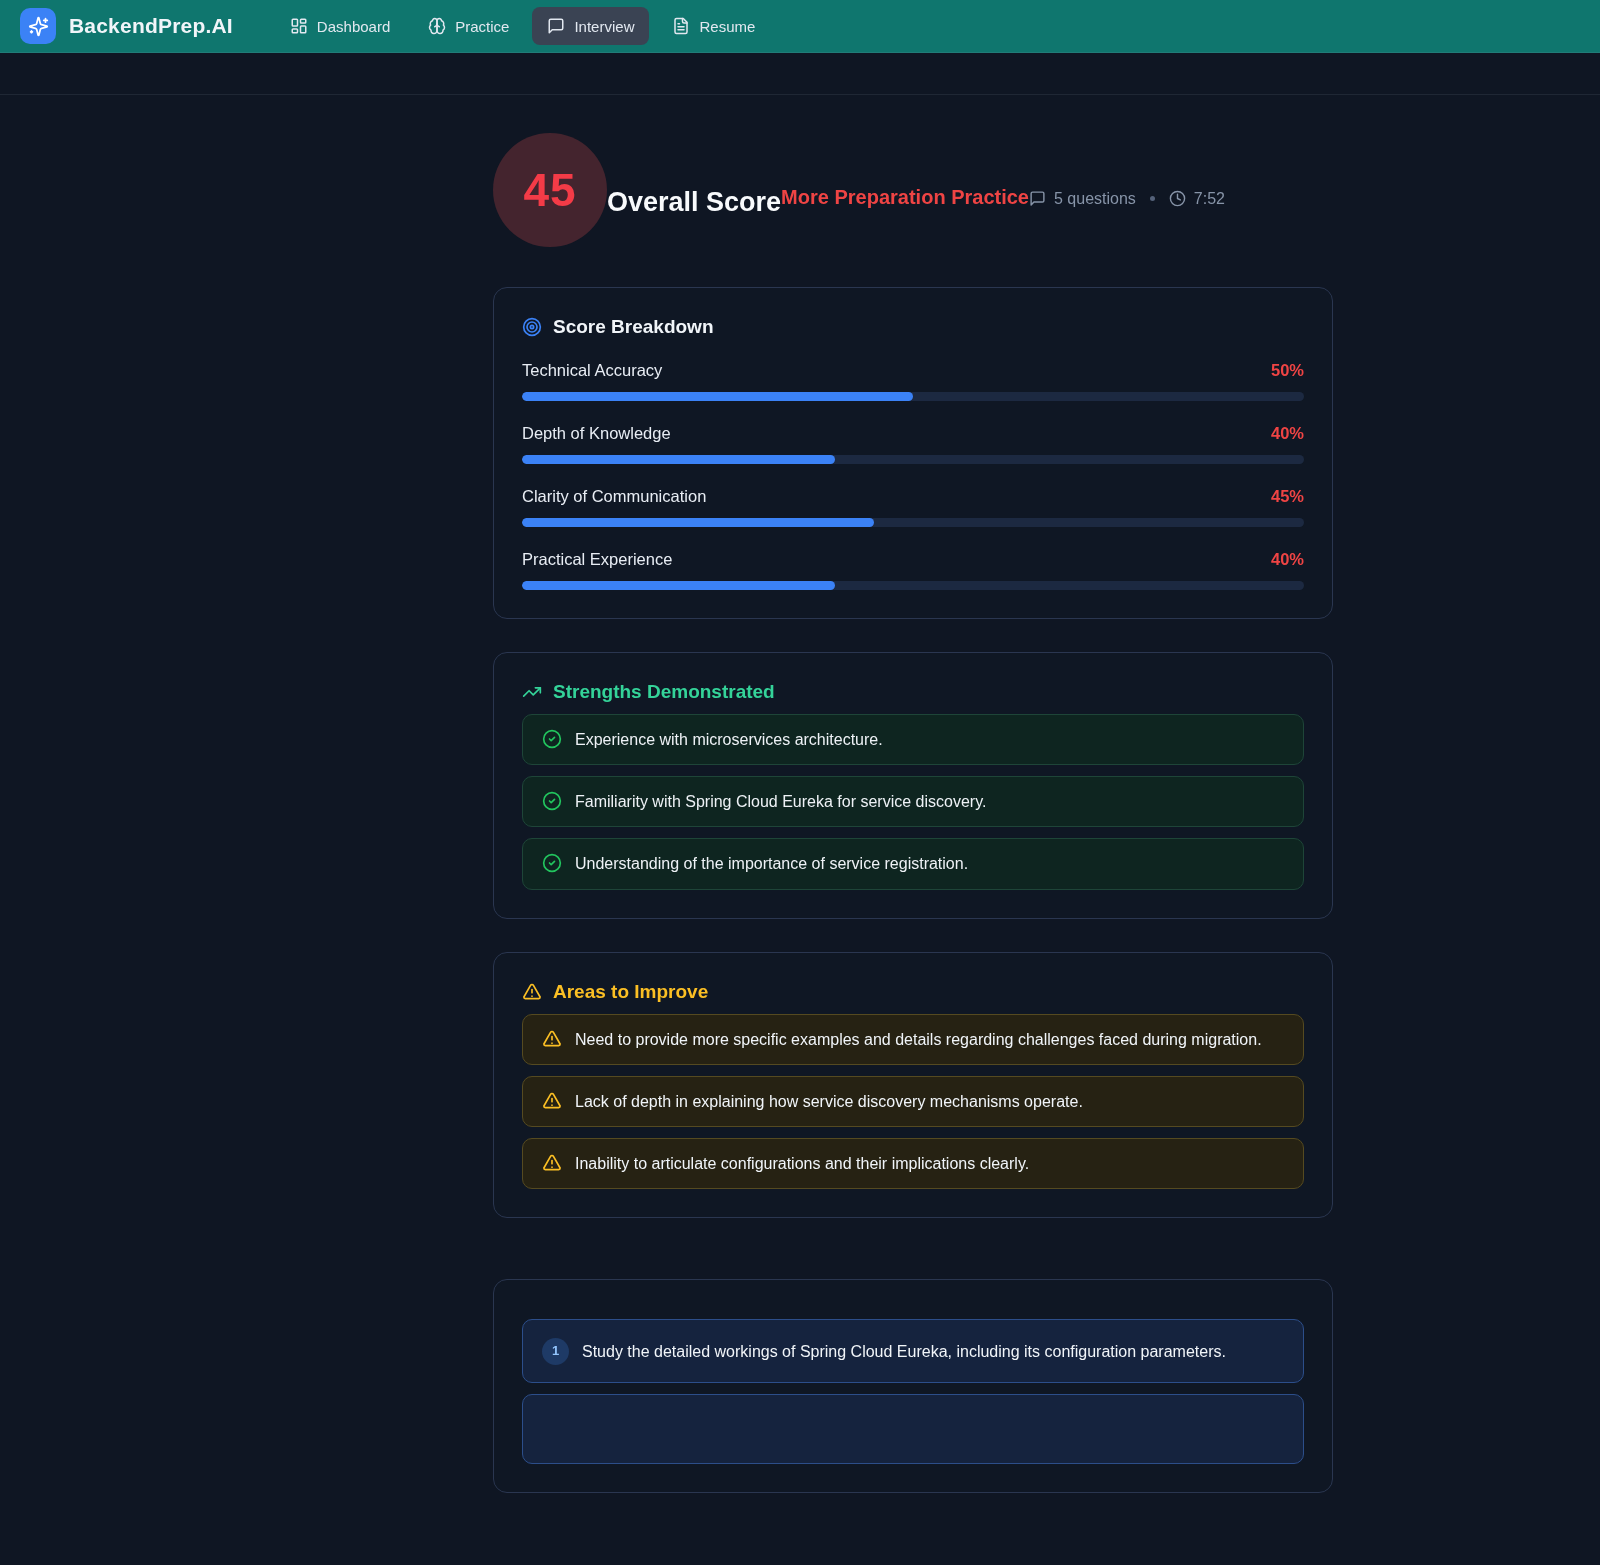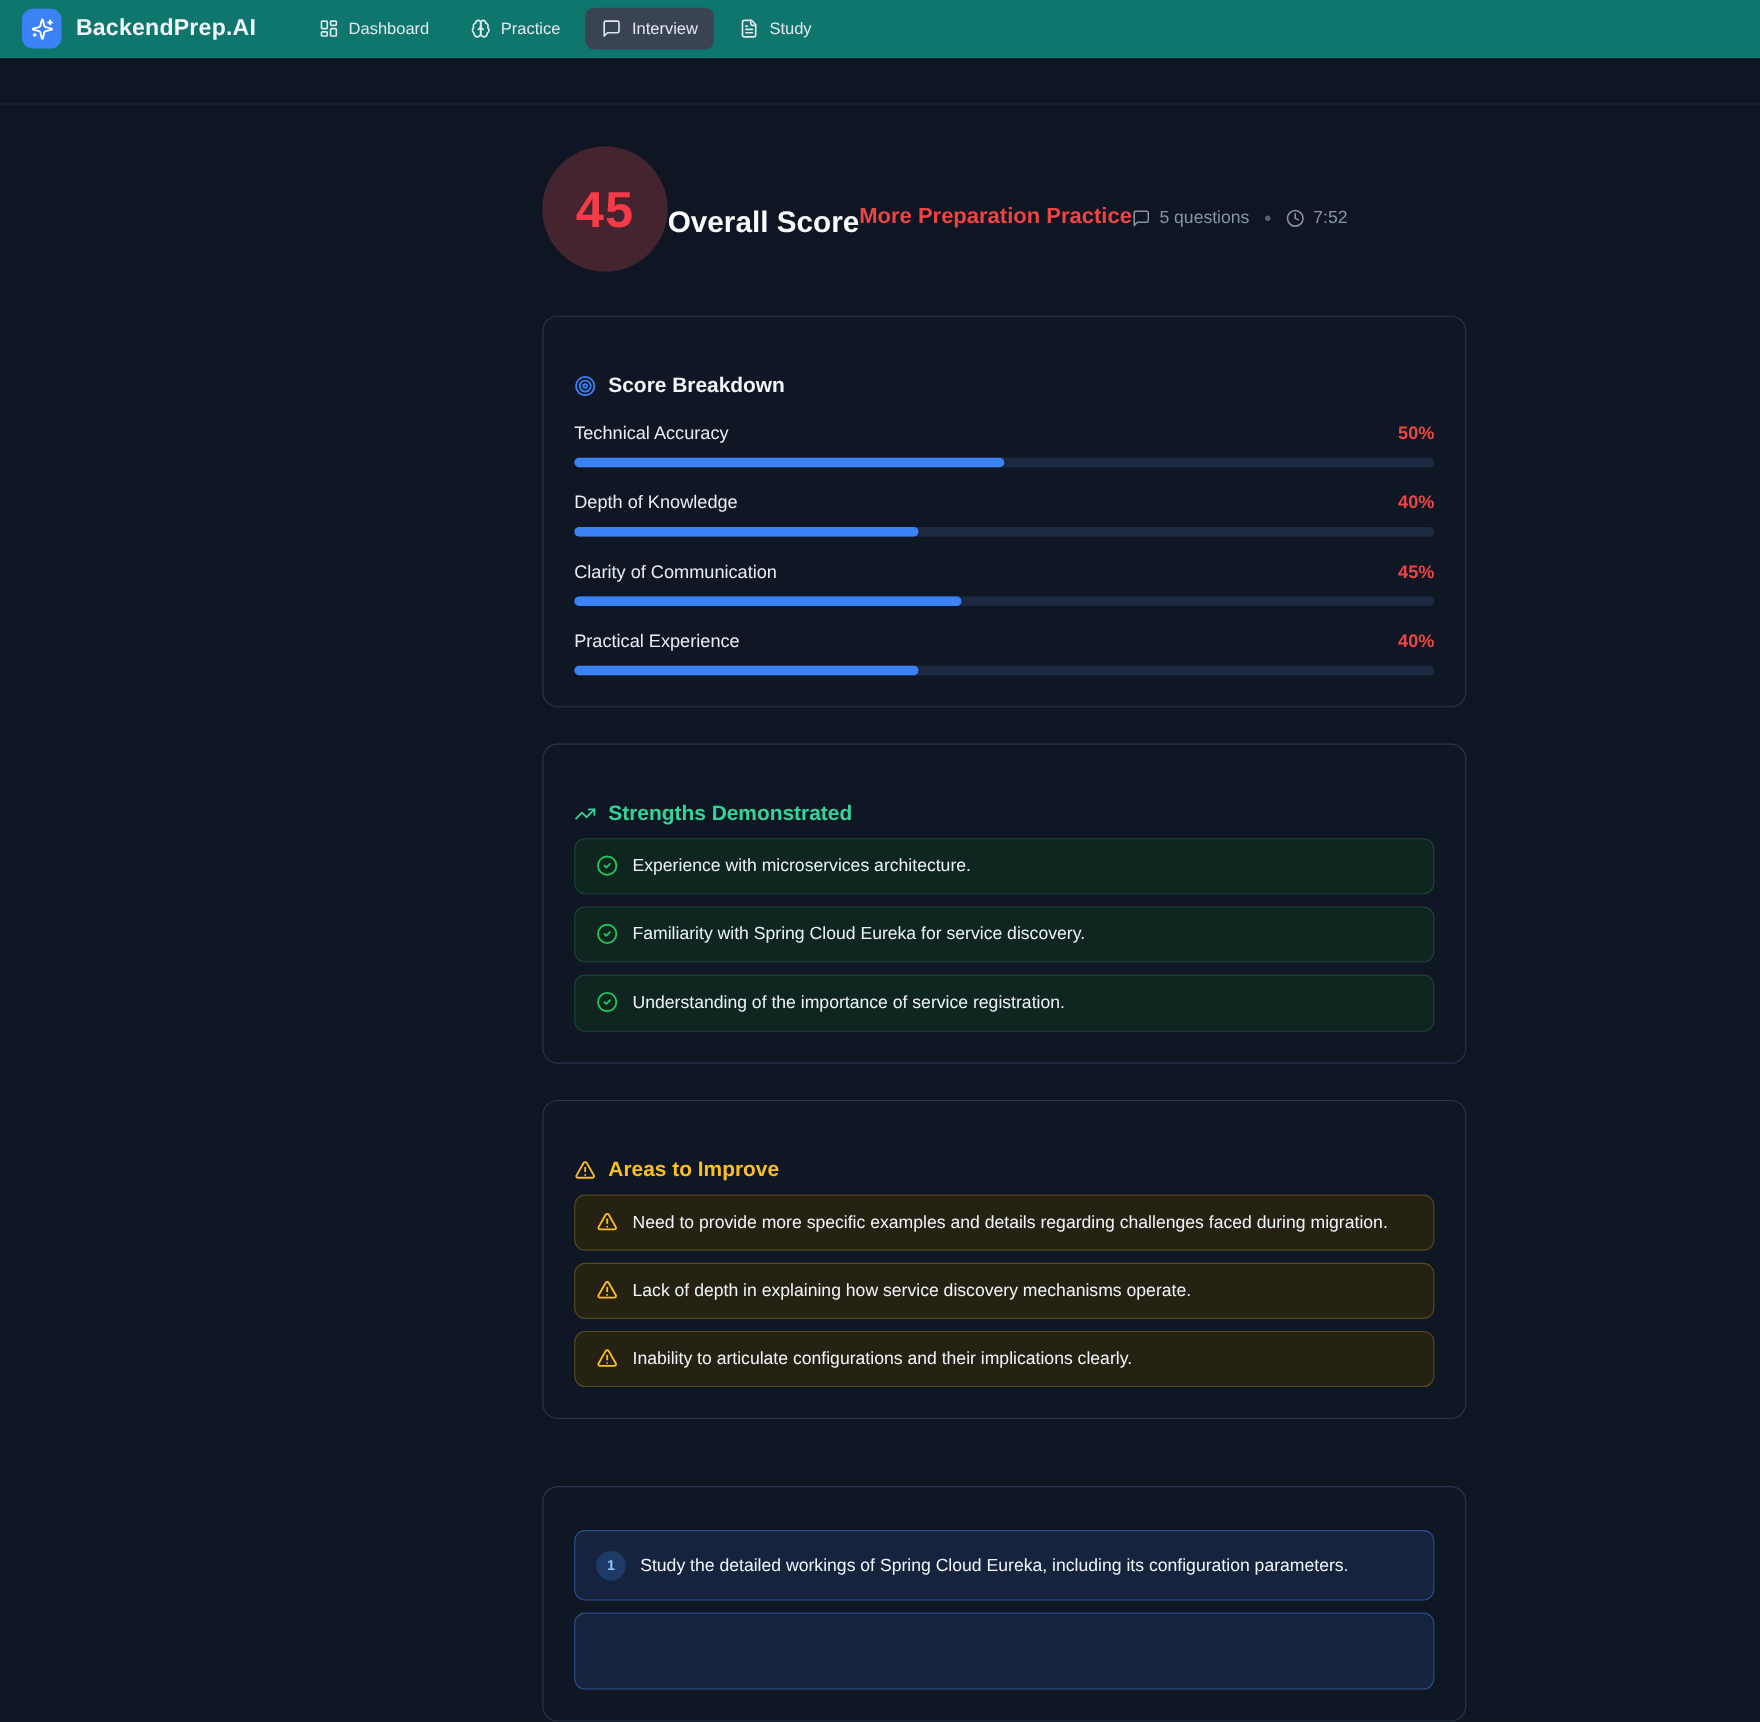--- a/index.html
+++ b/index.html
@@ -54,21 +54,21 @@
   .meta-chunk { display: flex; align-items: center; gap: 8px; }
   .meta-dot { width: 5px; height: 5px; border-radius: 50%; background: #55627a; }
 
   
   .card {
     border: 1px solid #2a3650; border-radius: 14px;
     padding: 28px; margin-top: 33px; background: #0f1724;
   }
   .card.first { margin-top: 40px; }
   .card.gap-lg { margin-top: 61px; }
-  .card-title { display: flex; align-items: center; gap: 11px; font-size: 19px; font-weight: bold; margin-top: 24px; }
+  .card-title { display: flex; align-items: center; gap: 11px; font-size: 19px; font-weight: bold; }
   .card-title.blue  { color: #f1f5f9; }
   .card-title.green { color: #34d399; }
   .card-title.amber { color: #fbbf24; }
   .card-title.steps { color: #60a5fa; }
 
   
   .metric { margin-top: 23px; }
   .metric-top { display: flex; justify-content: space-between; align-items: baseline; }
   .metric-label { font-size: 16.5px; color: #e8edf4; }
   .metric-value { font-size: 16.5px; font-weight: bold; color: #ef4444; }
@@ -148,21 +148,21 @@
     <div class="nav-item">
       <span class="icon">
         <svg width="18" height="18" viewBox="0 0 24 24" fill="none" stroke="currentColor" stroke-width="2" stroke-linecap="round" stroke-linejoin="round">
           <path d="M15 2H6a2 2 0 0 0-2 2v16a2 2 0 0 0 2 2h12a2 2 0 0 0 2-2V7Z"></path>
           <path d="M14 2v4a2 2 0 0 0 2 2h4"></path>
             <path d="M16 13H8"></path>
             <path d="M16 17H8"></path>
             <path d="M10 9H8"></path>
         </svg>
       </span>
-      <span>Study</span>
+      <span>Resume</span>
     </div>
   </div>
 </div>
 
 <div class="subheader"></div>
 
 <div class="content">
 
   <div class="score-header">
     <div class="score-circle">

